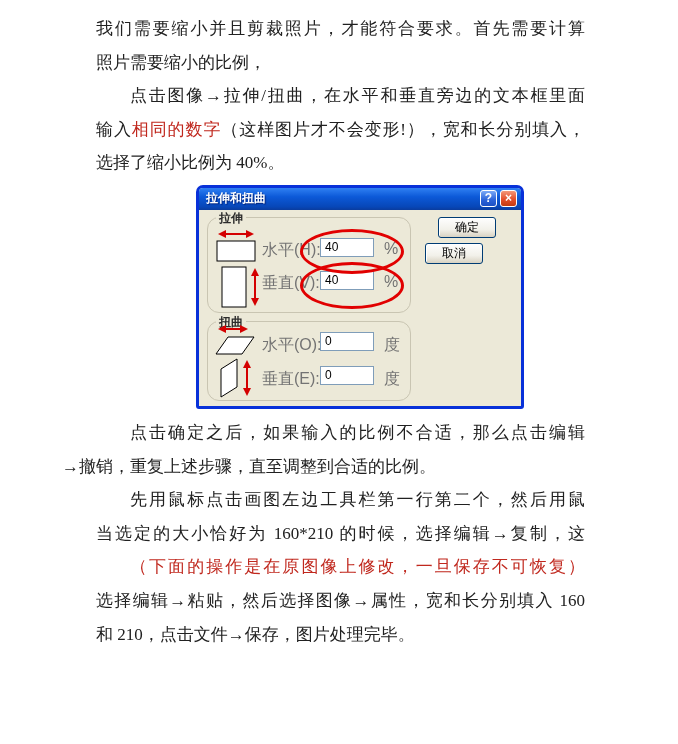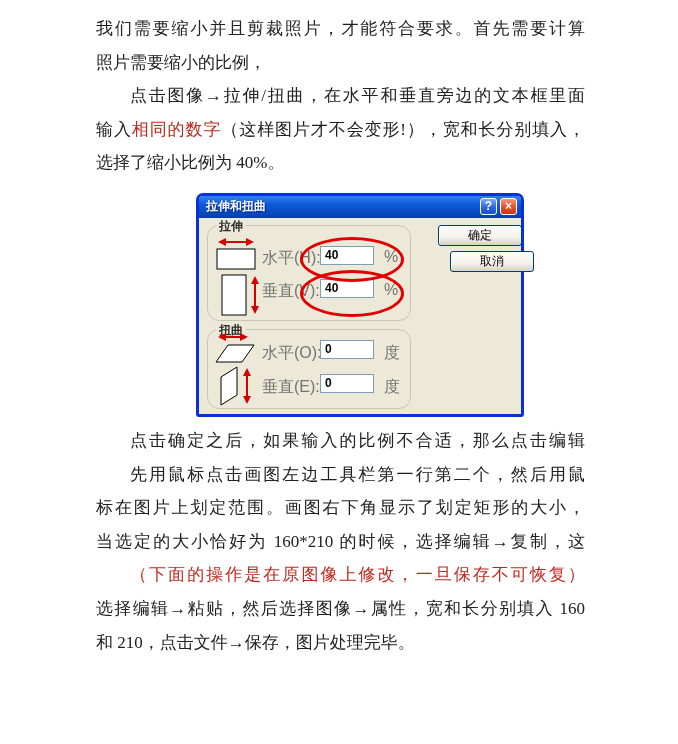--- a/index.html
+++ b/index.html
@@ -6,21 +6,21 @@
   .canvas{position:relative;width:678px;height:744px;background:#ffffff;overflow:hidden;
           font-family:"Liberation Serif","DejaVu Serif",serif;color:#212121;}
   .doc{position:absolute;left:96px;top:12px;width:489px;}
   .line{font-size:17px;line-height:33.6px;height:33.6px;text-align:left;white-space:normal;}
   .fill{text-align:justify;text-align-last:justify;}
   .indent{text-indent:34px;}
   .hang{margin-left:-34px;width:523px;}
   .red{color:#c0281e;}
 
   
-  .dialog-row{margin:13px 0 7px 100px;width:328px;height:224px;}
+  .dialog-row{margin:5px 0 7px 100px;width:328px;height:224px;}
   .xp-dialog{position:relative;width:328px;height:224px;box-sizing:border-box;
              border:3px solid #0831d9;border-radius:7px 7px 3px 3px;background:#ece9d8;
              font-family:"Liberation Sans","DejaVu Sans",sans-serif;}
   .titlebar{position:relative;height:22px;border-radius:4px 4px 0 0;
             background:linear-gradient(to bottom,#2f80f2 0%,#0c59d8 40%,#0747b8 85%,#0a3c9e 100%);
             display:flex;align-items:center;padding-left:7px;box-sizing:border-box;}
   .titlebar .title{color:#ffffff;font-weight:bold;font-size:12px;text-shadow:1px 1px 1px #00227a;}
   .tb-btns{position:absolute;right:4px;top:2px;display:flex;gap:3px;}
   .tb-btn{width:17px;height:17px;border:1px solid #ffffff;border-radius:3px;box-sizing:border-box;
           color:#fff;font-size:12px;font-weight:bold;display:flex;align-items:center;justify-content:center;
@@ -28,29 +28,29 @@
   .tb-help{background:linear-gradient(to bottom,#7aa9f7,#2a62d8 60%,#1b4fc4);}
   .tb-close{background:linear-gradient(to bottom,#f3987a,#e4502c 55%,#c23a10);}
   .dlg-body{position:relative;width:322px;height:196px;}
   .group{position:absolute;border:1px solid #c9c5b2;border-radius:12px;background:transparent;box-sizing:border-box;}
   .g1{left:8px;top:7px;width:204px;height:96px;}
   .g2{left:8px;top:111px;width:204px;height:80px;}
   .group-label{position:absolute;top:-8px;left:8px;background:#ece9d8;padding:0 3px;
                font-size:12px;font-weight:bold;color:#2b2b2b;}
   .fld-label,.fld-unit{position:absolute;font-size:16px;color:#737373;}
   .fld-input{position:absolute;width:54px;height:19px;box-sizing:border-box;border:1px solid #7f9db9;
-             background:#fff;font-size:12px;padding:1px 4px;font-family:"Liberation Sans","DejaVu Sans",sans-serif;font-weight:bold;}
+             background:#fff;font-size:12px;padding:1px 4px;font-family:"Liberation Sans","DejaVu Sans",sans-serif;}
   .icon-box{position:absolute;}
-  .xp-btn{position:absolute;width:84px;height:21px;box-sizing:border-box;border:1px solid #003c74;border-radius:3px;
+  .xp-btn{position:absolute;width:58px;height:21px;box-sizing:border-box;border:1px solid #003c74;border-radius:3px;
           background:linear-gradient(to bottom,#fefefe,#f2f1ea 60%,#d8d2c2);
           box-shadow:inset 1px 1px 0 #ffffff;font-size:12px;color:#000;
           display:flex;align-items:center;justify-content:center;cursor:default;
           font-family:Liberation Sans, sans-serif;}
   .btn-ok{left:239px;top:7px;}
-  .btn-cancel{left:251px;top:33px;}
+  .btn-cancel{left:226px;top:33px;}
   .ellipse{position:absolute;border:3px solid #e10000;border-radius:50%;background:transparent;}
   .e1{left:101px;top:19px;width:98px;height:39px;}
   .e2{left:101px;top:52px;width:98px;height:41px;}
 </style>
 </head>
 <body>
 
 <div class="canvas">
   <div class="doc">
 
@@ -129,23 +129,23 @@
           <button class="xp-btn btn-ok">确定</button>
           <button class="xp-btn btn-cancel">取消</button>
 
           <div class="ellipse e1"></div>
           <div class="ellipse e2"></div>
         </div>
       </div>
     </div>
 
     <div class="line fill indent"><span>点击确定之后，如果输入的比例不合适，那么点击编辑</span></div>
+    <div class="line hang"><span>→撤销，重复上述步骤，直至调整到合适的比例。</span></div>
 
     <div class="line fill indent"><span>先用鼠标点击画图左边工具栏第一行第二个，然后用鼠</span></div>
-    <div class="line fill"><span>标在图片上划定范围。画图右下角显示了划定矩形的大小，</span></div>
     <div class="line fill"><span>当选定的大小恰好为 160*210 的时候，选择编辑→复制，这</span></div>
 
     <div class="line fill indent"><span class="red">（下面的操作是在原图像上修改，一旦保存不可恢复）</span></div>
 
     <div class="line fill"><span>选择编辑→粘贴，然后选择图像→属性，宽和长分别填入 160</span></div>
     <div class="line"><span>和 210，点击文件→保存，图片处理完毕。</span></div>
 
   </div>
 </div>
 

